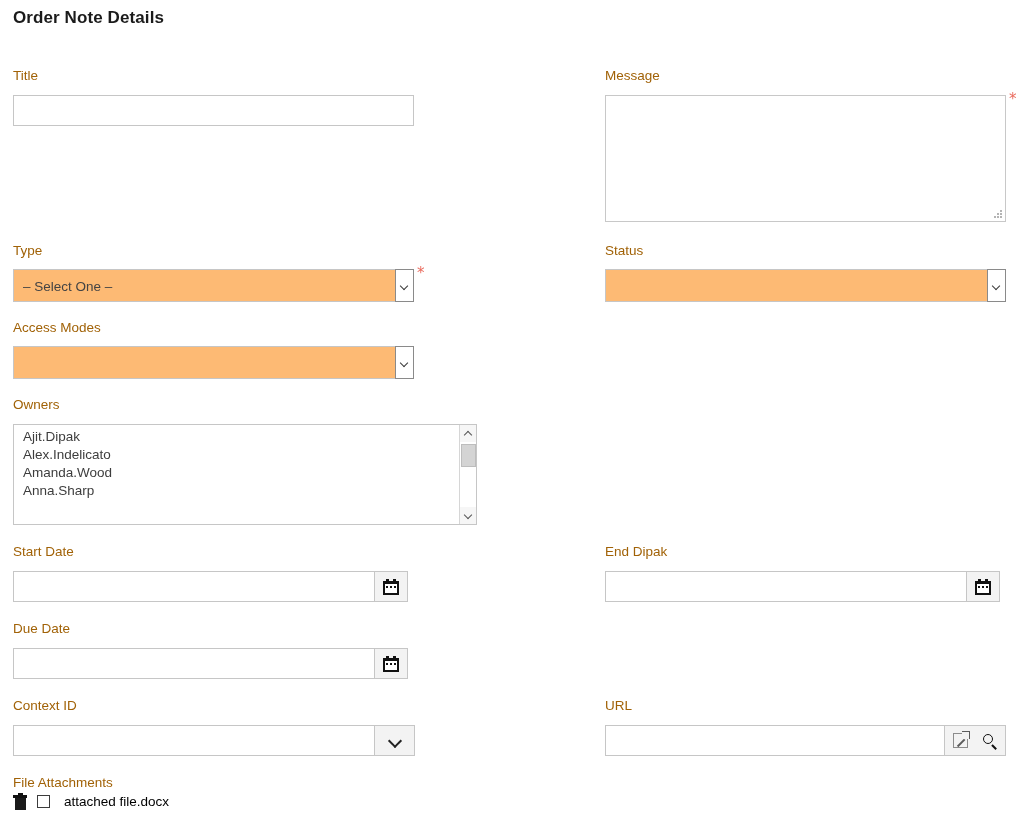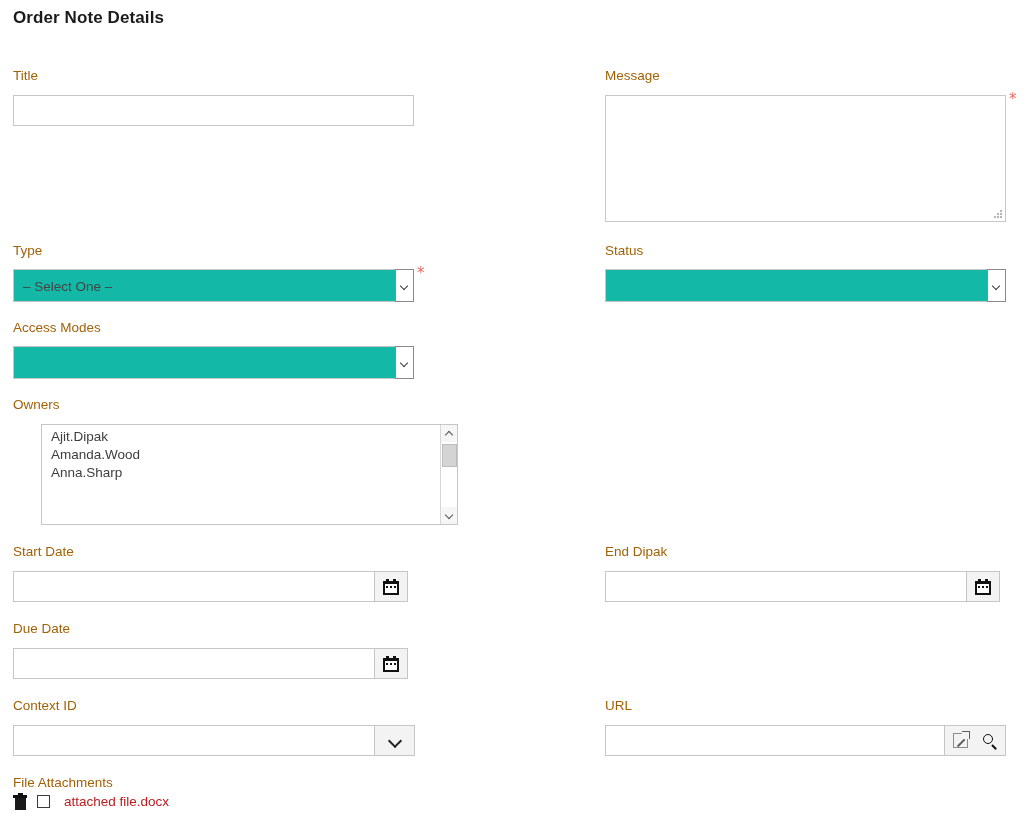--- a/index.html
+++ b/index.html
@@ -66,21 +66,21 @@
   .resize-grip i {
     position: absolute;
     width: 2px;
     height: 2px;
     background: #b4b4b4;
   }
 
   
   .select-box {
     position: absolute;
-    background: #14b8a6;
+    background: #fdba74;
     border: 1px solid #c6c6c6;
     height: 33px;
   }
   .select-text {
     position: absolute;
     left: 9px;
     top: 50%;
     transform: translateY(-50%);
     font-size: 13.5px;
     color: #444444;
@@ -350,21 +350,21 @@
     background: #1a1a1a;
   }
   .file-checkbox {
     width: 13px;
     height: 13px;
     border: 1.5px solid #3c3c3c;
     background: #ffffff;
   }
   .file-link {
     font-size: 13.5px;
-    color: #b91c1c;
+    color: #000000;
     white-space: nowrap;
     text-align: center;
   }
   .attach-row {
     position: absolute;
     display: flex;
     align-items: center;
   }
 </style>
 </head>
@@ -407,23 +407,24 @@
 
 <div class="field-label" style="left:13px; top:320px;">Access Modes</div>
 <div class="select-box" style="left:13px; top:346px; width:401px;">
   <span class="select-text"></span>
   <span class="select-arrow">
     <span class="chev-sm"></span>
   </span>
 </div>
 
 <div class="field-label" style="left:13px; top:397px;text-align:right;">Owners</div>
-<div class="listbox" style="left:13px; top:424px; width:417px; height:101px;margin-left:28px;">
+<div class="listbox" style="left:13px; top:424px; width:464px; height:101px;">
   <div class="listbox-items" id="owners-items">
       <div>Ajit.Dipak</div>
+      <div>Alex.Indelicato</div>
       <div>Amanda.Wood</div>
       <div>Anna.Sharp</div>
     </div>
   <div class="lb-scroll">
     <div class="lb-btn up">
         <span class="lb-caret"></span>
       </div>
     <div class="lb-thumb"></div>
     <div class="lb-btn down">
         <span class="lb-caret"></span>

